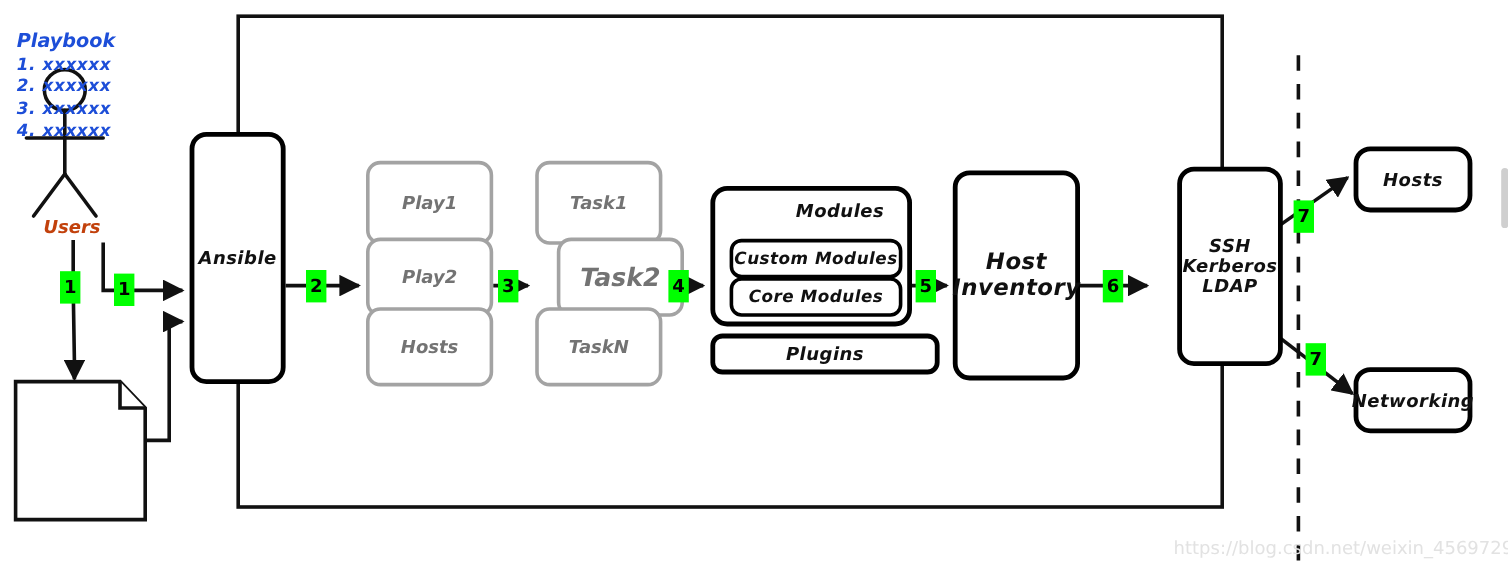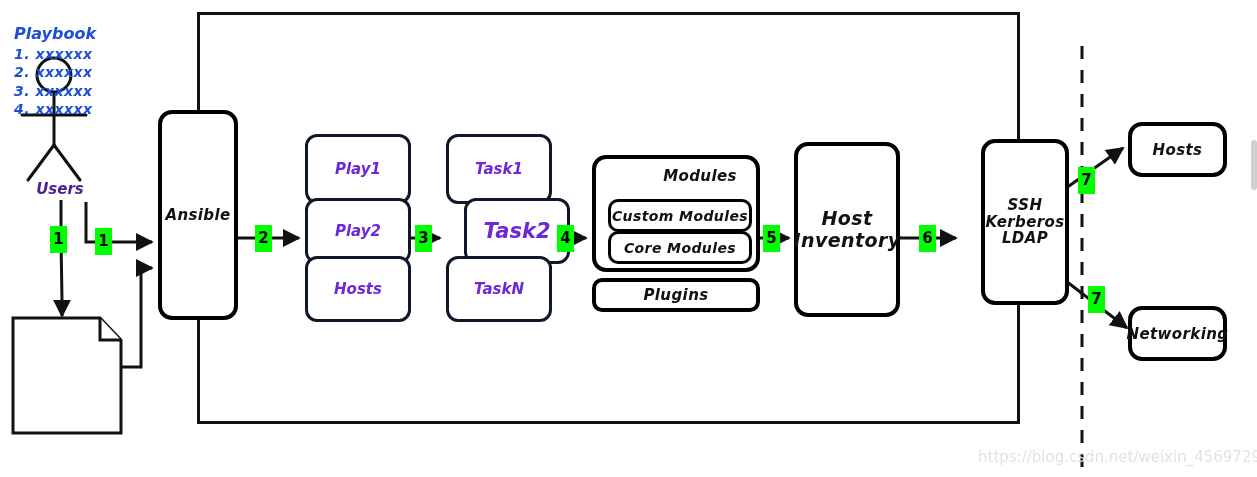--- a/index.html
+++ b/index.html
@@ -49,29 +49,29 @@
     border: 3px solid #111111;
     background: transparent;
   }
   .stack {
     position: absolute;
     box-sizing: border-box;
   }
   .stack .cell {
     position: absolute;
     box-sizing: border-box;
-    border: 3px solid #0f172a;
+    border: 3px solid #a3a3a3;
     background: #ffffff;
     border-radius: 12px;
     display: flex;
     align-items: center;
     justify-content: center;
     font-weight: bold;
     font-style: italic;
-    color: #6d28d9;
+    color: #737373;
   }
   .badge {
     position: absolute;
     background: #00ff00;
     color: #000000;
     font-weight: bold;
     font-size: 15px;
     font-family: "DejaVu Sans", sans-serif;
     display: flex;
     align-items: center;
@@ -95,21 +95,21 @@
   }
   .playbook-line {
     font-size: 14px;
     letter-spacing: 0.5px;
     line-height: 1.32;
   }
   .actor-label {
     position: absolute;
     font-weight: bold;
     font-style: italic;
-    color: #4c1d95;
+    color: #c2410c;
     font-size: 15px;
     text-align: center;
   }
   .watermark {
     position: absolute;
     color: #e2e2e2;
     font-size: 15px;
     font-family: "DejaVu Sans", sans-serif;
     white-space: nowrap;
   }
@@ -223,21 +223,21 @@
   <div class="node rounded" style="left:592px; top:155px; width:168px; height:117px; display:block;">
     <div style="text-align:center; font-size:15px; font-weight:bold; font-style:italic; margin-top:8px;margin-left:48px;">Modules</div>
     <div class="node rounded-sm" style="position:absolute; left:12px; top:40px; width:144px; height:33px; font-size:14px; border-width:3px;">
       <span>Custom Modules</span>
     </div>
     <div class="node rounded-sm" style="position:absolute; left:12px; top:72px; width:144px; height:33px; font-size:14px; border-width:3px;font-style:italic;">
       <span>Core Modules</span>
     </div>
   </div>
 
-  <div class="node rounded-sm" style="left:592px; top:278px; width:168px; height:34px; font-size:15px;">
+  <div class="node rounded-sm" style="left:592px; top:278px; width:191px; height:34px; font-size:15px;">
     <span>Plugins</span>
   </div>
 
   <div class="node rounded" style="left:794px; top:142px; width:106px; height:175px; font-size:19px;">
     <span class="label">Host
 Inventory</span>
   </div>
 
   <div class="node rounded" style="left:961px; top:139px; width:88px; height:166px; font-size:15px;margin-left:20px;">
     <span class="label">SSH

